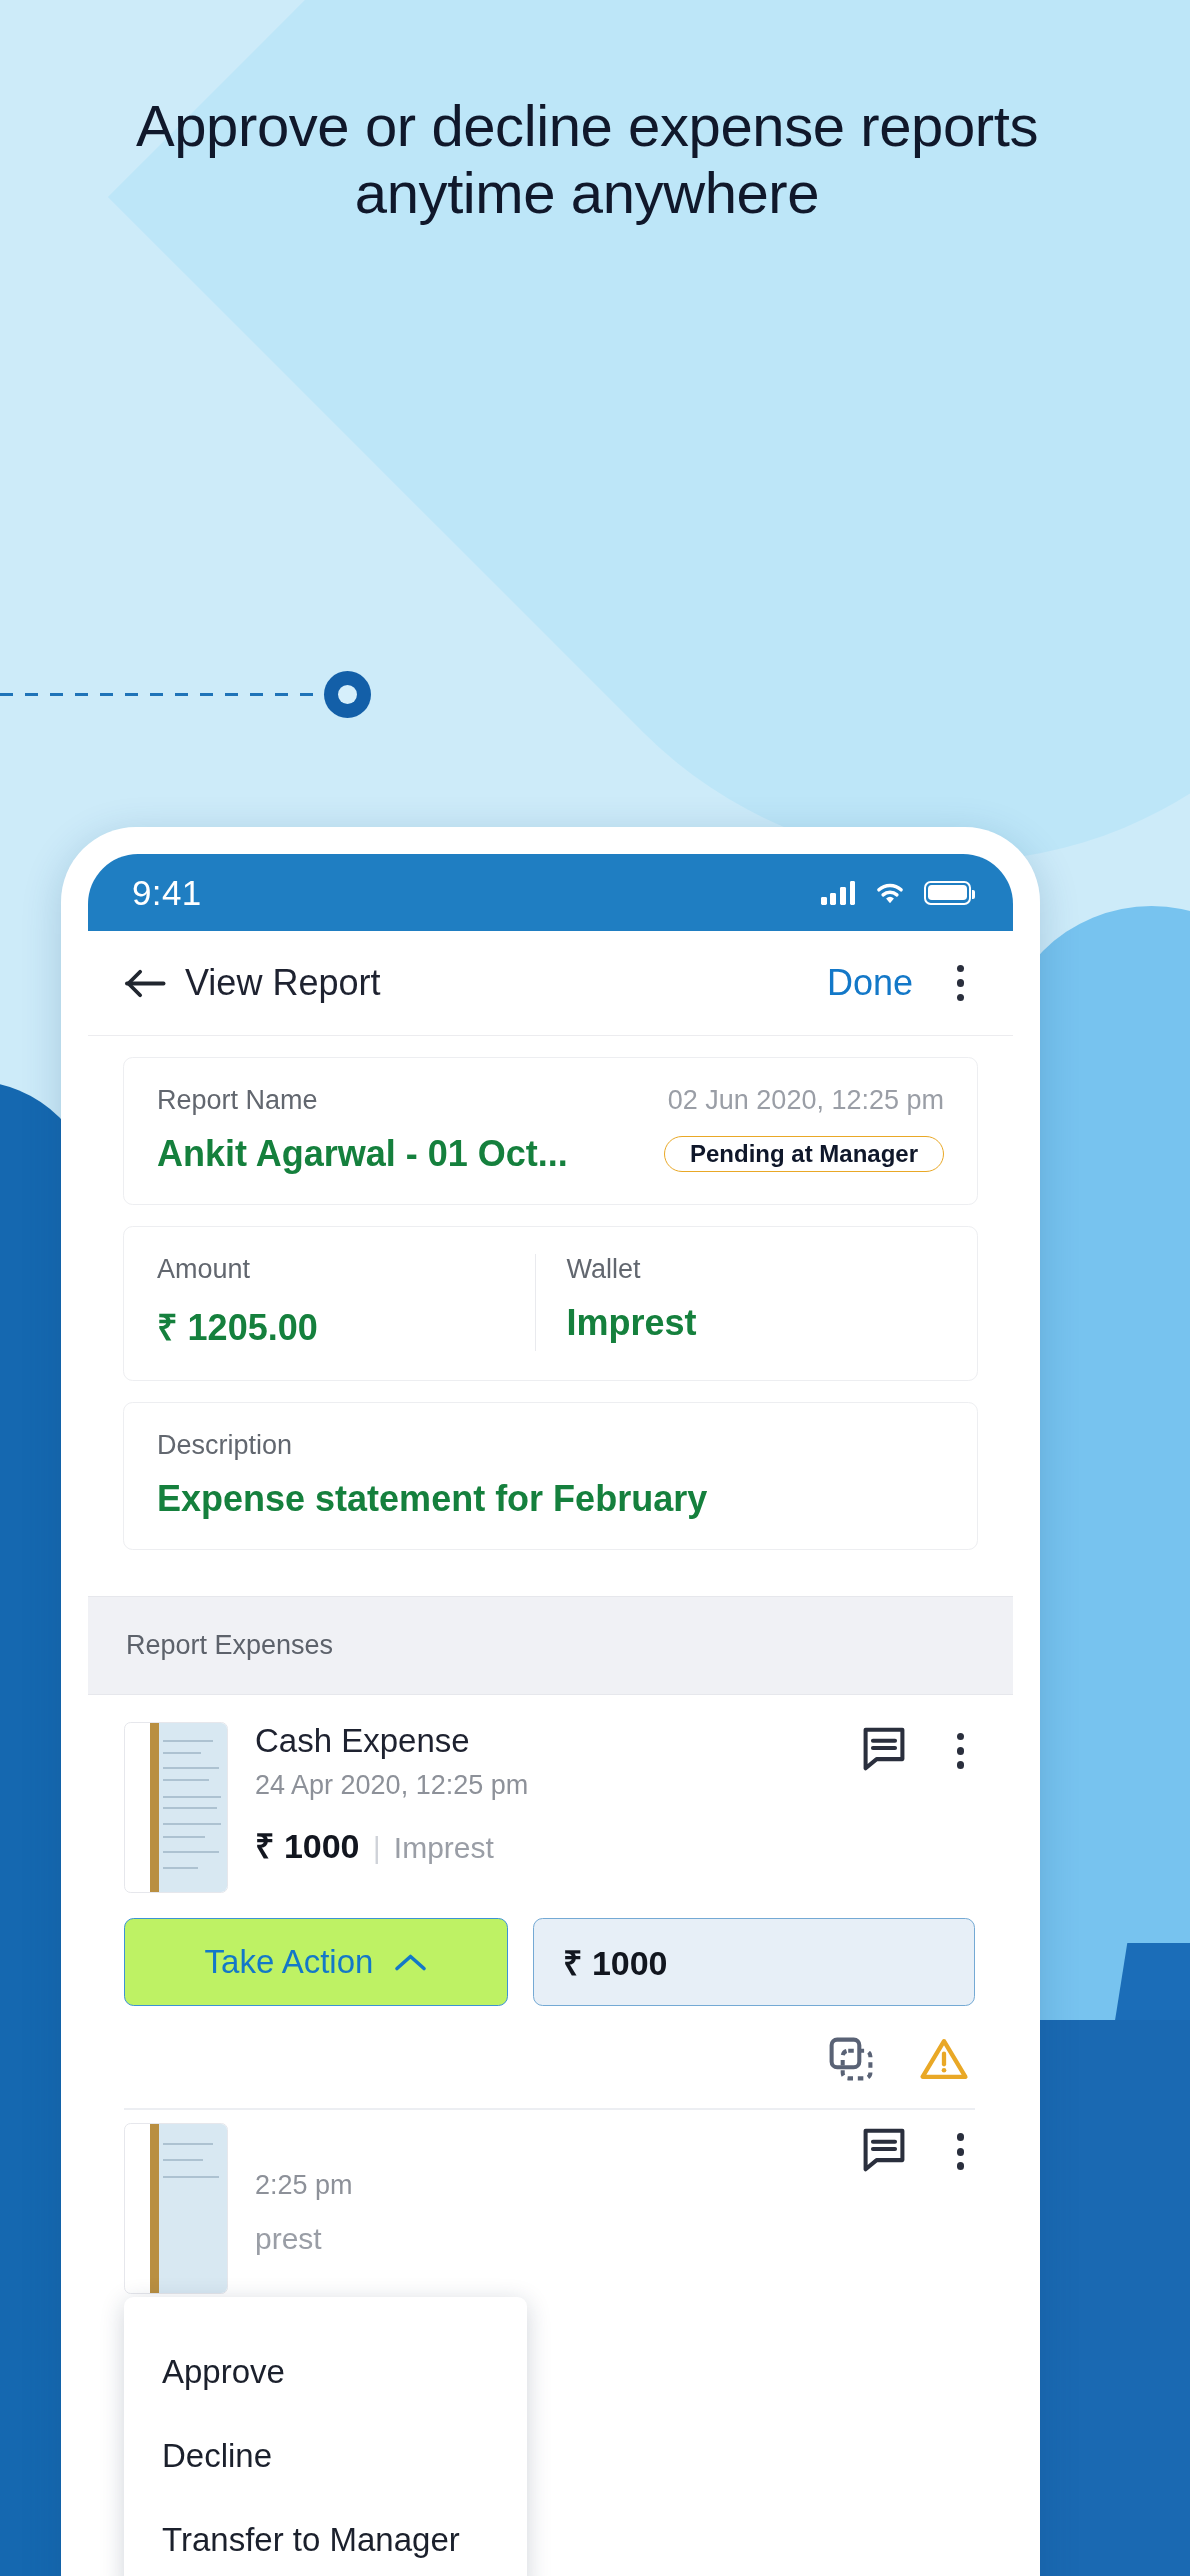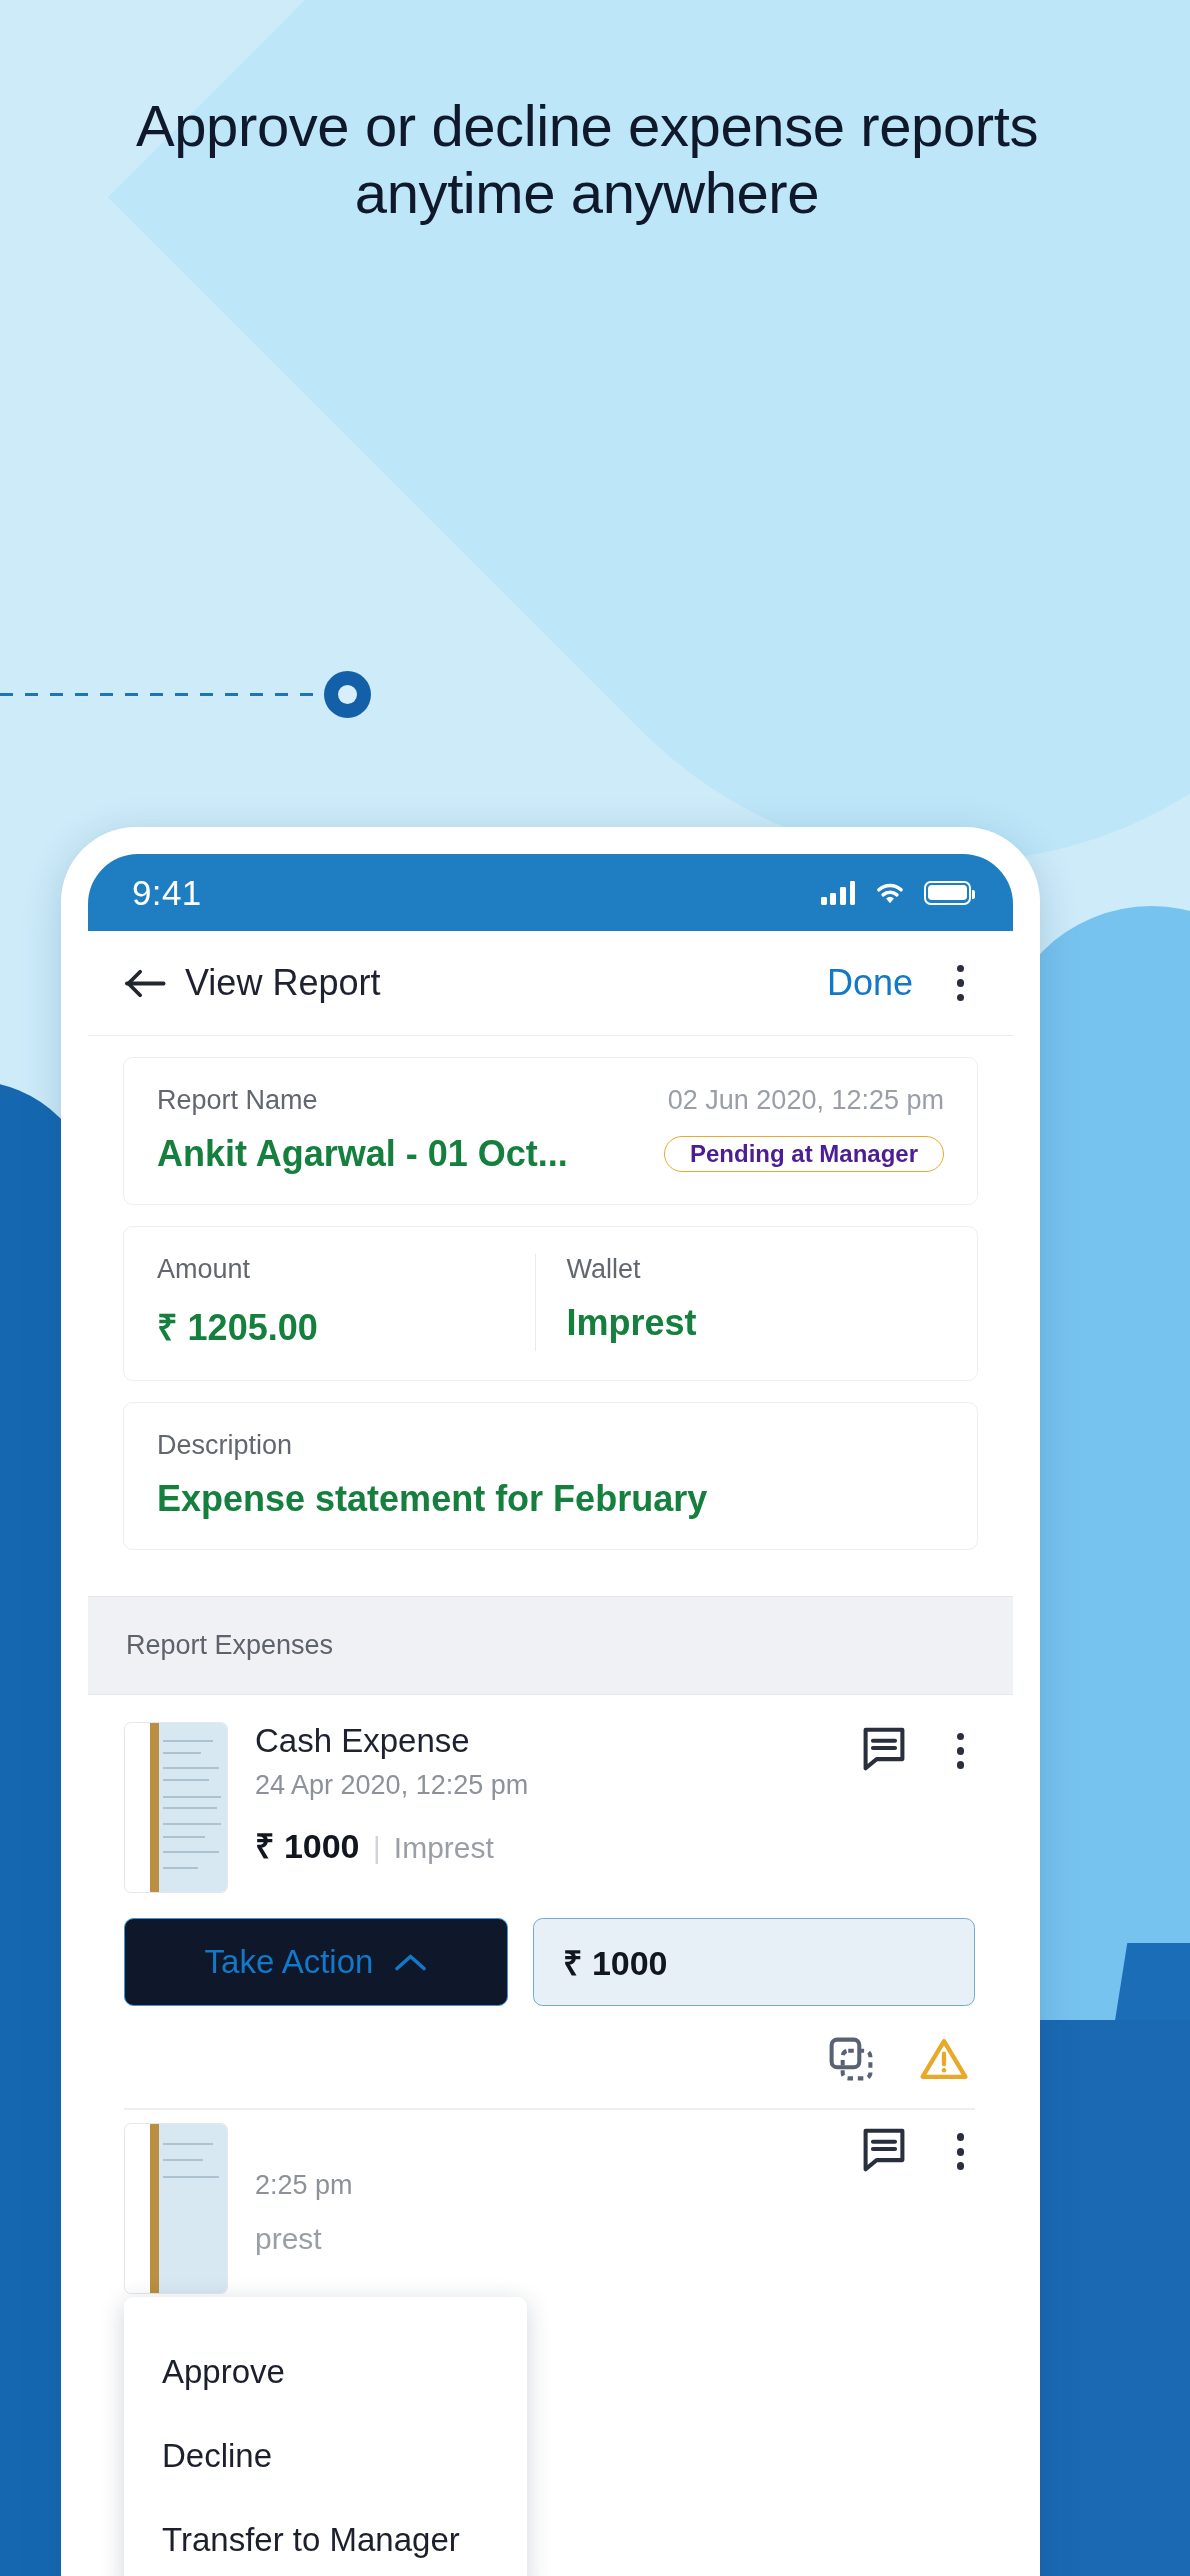--- a/index.html
+++ b/index.html
@@ -142,21 +142,21 @@
     margin-bottom:21px;
     background:#fff;
   }
   .card-top { display:flex; align-items:flex-start; justify-content:space-between; }
   .lbl { font-size:27px; color:#62676f; font-weight:400; }
   .ts { font-size:27px; color:#9a9ea6; }
   .card-bottom { display:flex; align-items:center; justify-content:space-between; margin-top:17px; }
   .val-strong { font-size:36px; color:#15803d; font-weight:700; }
   .badge {
     border:1.9px solid #e9a826;
-    color:#4c1d95;
+    color:#0f172a;
     font-size:24px;
     font-weight:700;
     padding:3px 25px;
     border-radius:35px;
     white-space:nowrap;
     text-align:right;
   }
   .split { display:flex; }
   .split > div { flex:1; }
   .split > div + div { border-left:1.9px solid #e9eaee; padding-left:31px; }
@@ -193,21 +193,21 @@
   .exp-sep { color:#cfd2d8; font-size:29px; }
   .exp-wallet { font-size:30px; color:#9a9ea6; }
   .exp-acts { display:flex; align-items:flex-start; gap:38px; padding-top:3.8px; }
 
   
   .action-row { display:flex; gap:25px; padding:25px 38px 0 36px; align-items:center; }
   .take-action {
     flex:1;
     border:1.9px solid #3b93d4;
     border-radius:9.6px;
-    background:#0f172a;
+    background:#bef264;
     height:88px;
     display:flex; align-items:center; justify-content:center; gap:21px;
     font-size:33px; color:#1378c8;
   }
   .amount-field {
     flex:1;
     border:1.9px solid #74a9d4;
     border-radius:9.6px;
     background:#e7eff7;
     height:88px;

